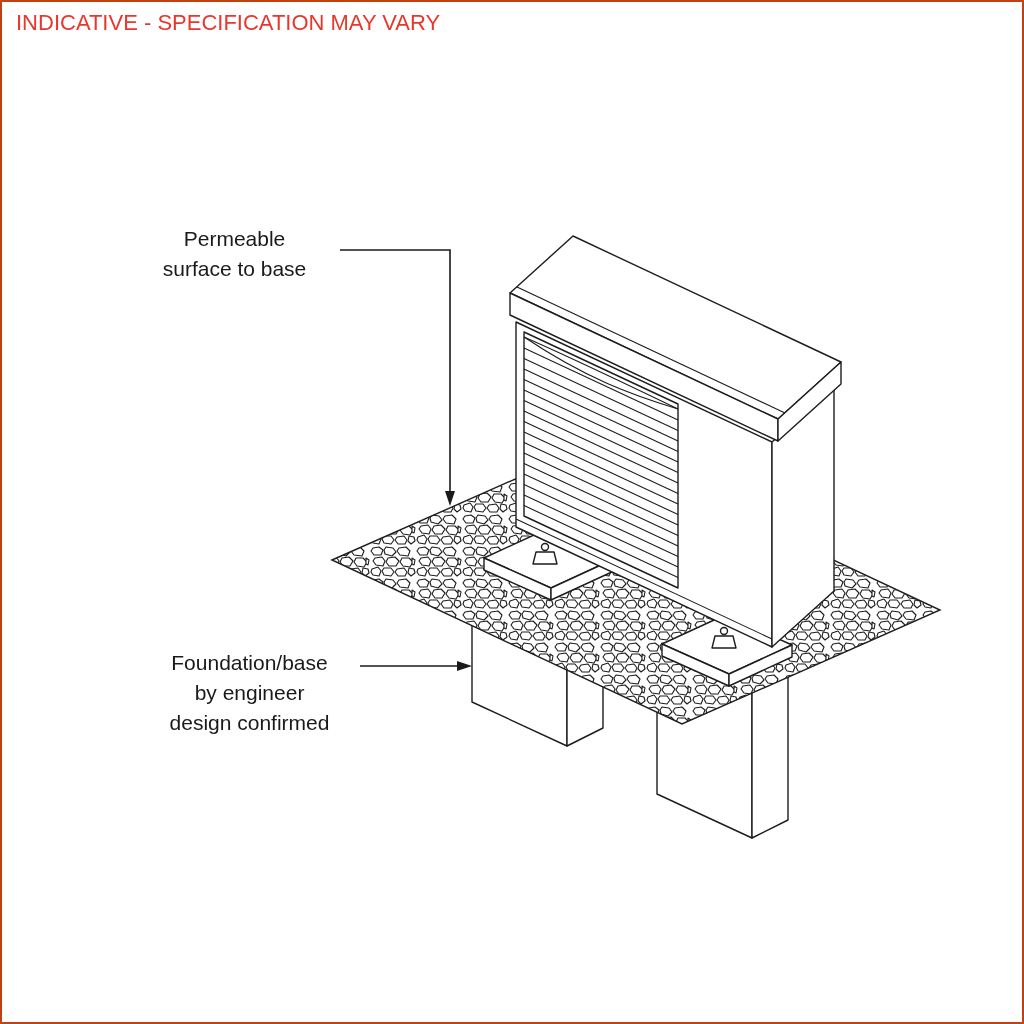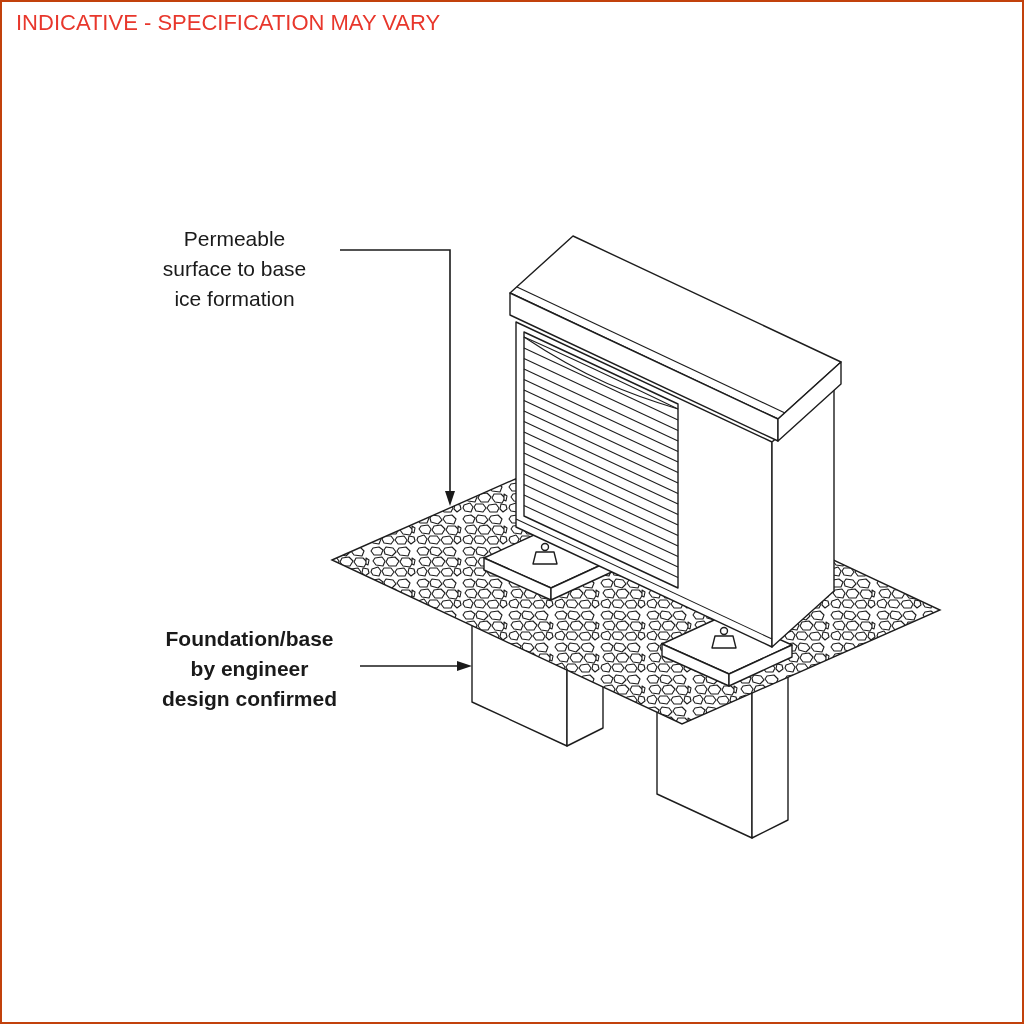--- a/index.html
+++ b/index.html
@@ -18,21 +18,21 @@
     color:#e8372c;
     white-space:nowrap;
   }
   .note{
     position:absolute;
     font-size:21px;line-height:30px;
     color:#1a1a1a;
     text-align:center;
   }
   .note-permeable{left:130px;top:202px;width:205px;margin-top:20px;}
-  .note-foundation{left:140px;top:622px;width:215px;font-weight:bold;}
+  .note-foundation{left:140px;top:646px;width:215px;}
   svg{position:absolute;left:0;top:0;}
   .ln{stroke:#1d1d1d;stroke-width:1.4;fill:#fff;stroke-linejoin:round;}
   .ln-thin{stroke:#1d1d1d;stroke-width:1.1;fill:none;}
   .leader{stroke:#1a1a1a;stroke-width:1.6;fill:none;}
   .arrow{fill:#1a1a1a;stroke:none;}
 </style>
 </head>
 <body>
 
 <div class="canvas">
@@ -136,21 +136,20 @@
       <path class="leader" d="M358,664 L456,664"></path>
       <path class="arrow" d="M470,664 L455,659 455,669 Z"></path>
     </g>
   </svg>
 
   <div class="disclaimer">INDICATIVE - SPECIFICATION MAY VARY</div>
 
   <div class="note note-permeable">
     <div>Permeable</div>
     <div>surface to base</div>
-    <div>ice formation</div>
   </div>
 
   <div class="note note-foundation">
     <div>Foundation/base</div>
     <div>by engineer</div>
     <div>design confirmed</div>
   </div>
 
 </div>
 

